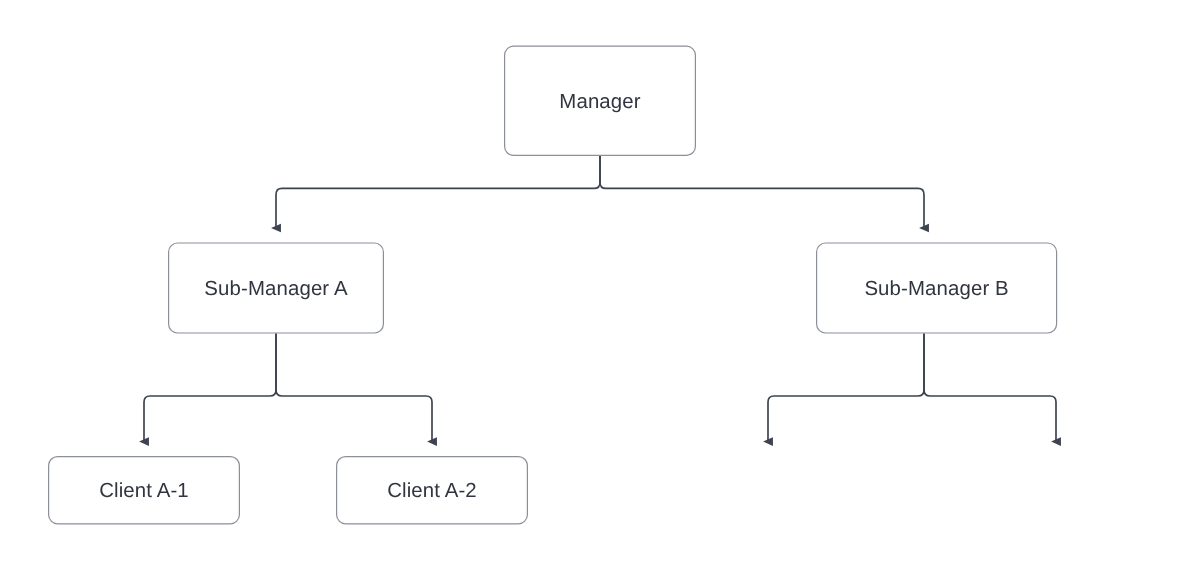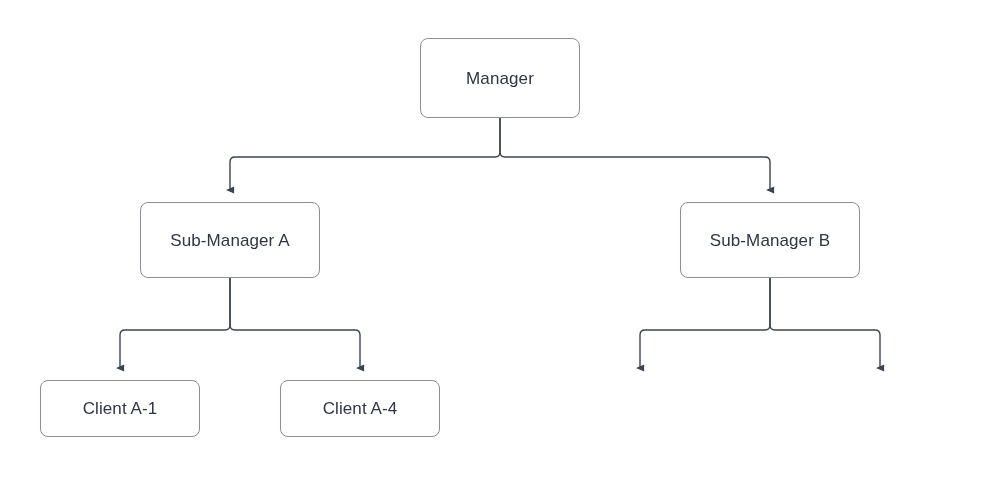--- a/index.html
+++ b/index.html
@@ -43,33 +43,33 @@
     line-height: 1;
     color: #303540;
     letter-spacing: 0.1px;
     white-space: nowrap;
   }
   
   #node-manager {
     left: 420px;
     top: 38px;
     width: 160px;
-    height: 80px;
+    height: 92px;
   }
   
   #node-sub-manager-a {
     left: 140px;
     top: 202px;
     width: 180px;
     height: 76px;
   }
   #node-sub-manager-b {
     left: 680px;
     top: 202px;
-    width: 180px;
+    width: 201px;
     height: 76px;
   }
   
   .node-client {
     top: 380px;
     width: 160px;
     height: 57px;
   }
   #node-client-a-1 { left: 40px; justify-content: center; }
   #node-client-a-2 { left: 280px; }
@@ -111,18 +111,18 @@
 
   <div class="node" id="node-sub-manager-b">
     <span class="node-label">Sub-Manager B</span>
   </div>
 
   <div class="node node-client" id="node-client-a-1">
     <span class="node-label">Client A-1</span>
   </div>
 
   <div class="node node-client" id="node-client-a-2">
-    <span class="node-label">Client A-4</span>
+    <span class="node-label">Client A-2</span>
   </div>
 
 
 
 </div>
 
 </body></html>

